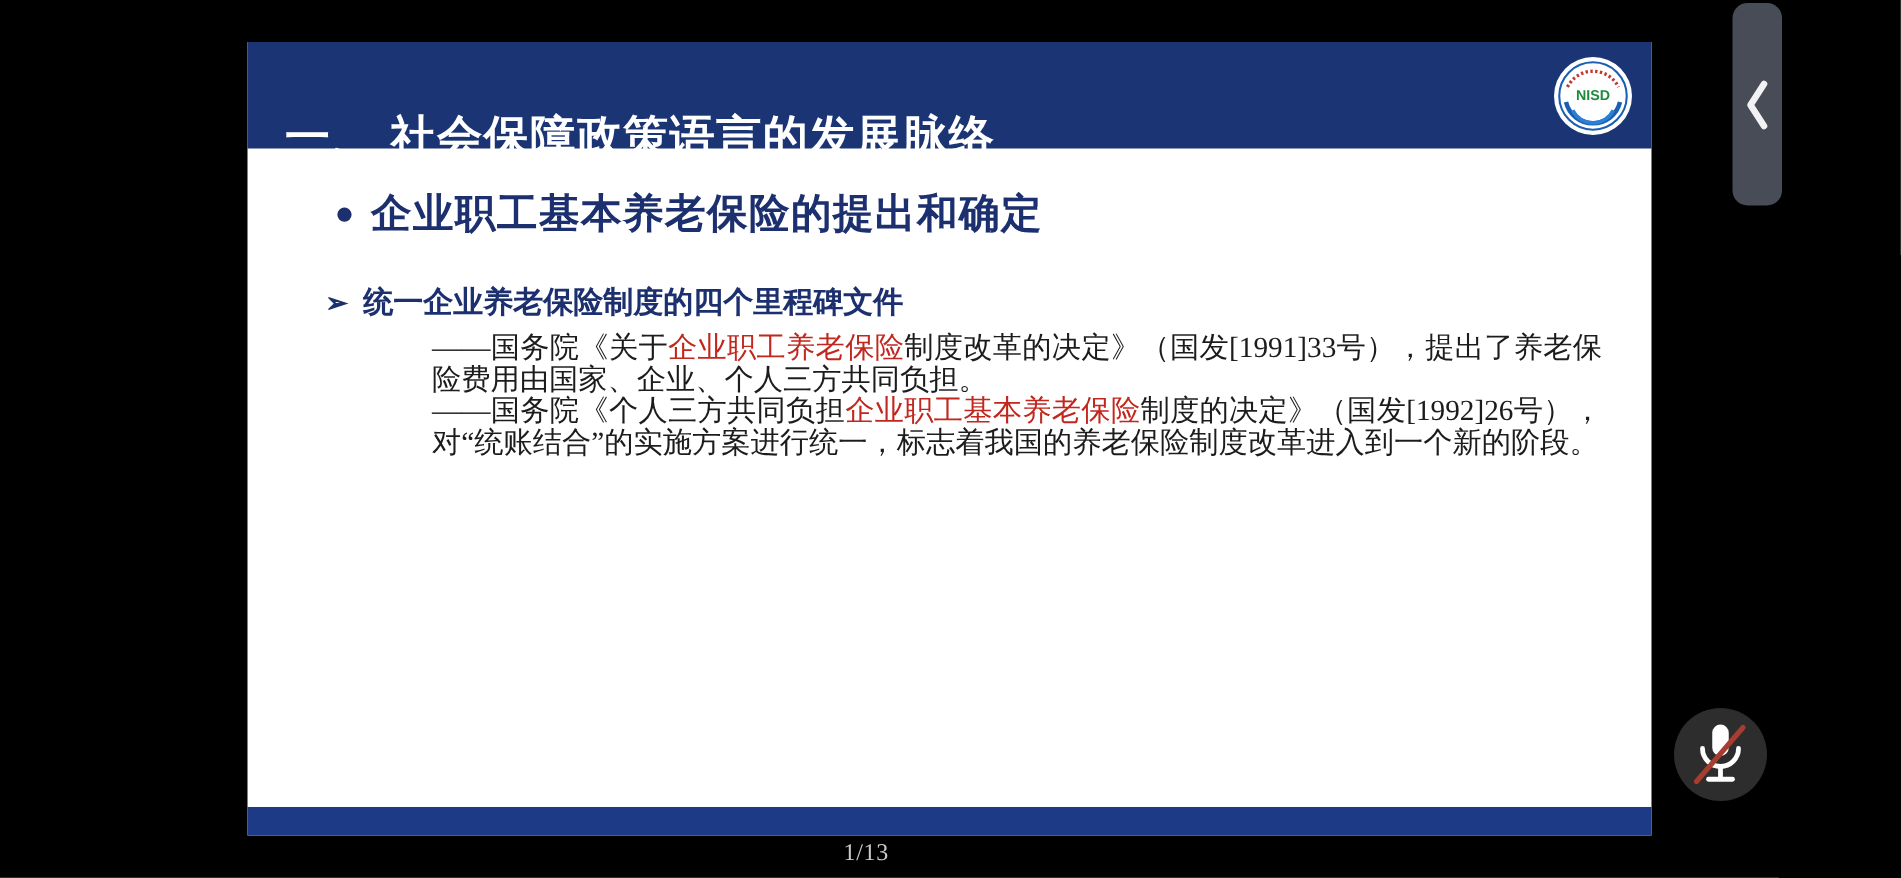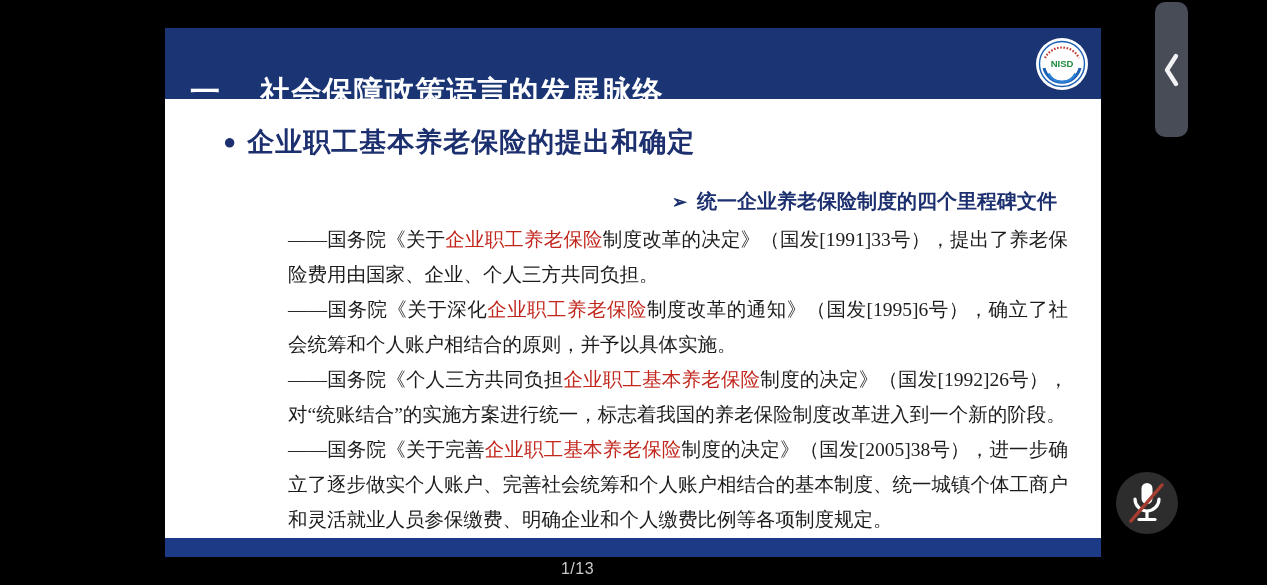--- a/index.html
+++ b/index.html
@@ -22,33 +22,33 @@
   .slide{position:absolute;left:165px;top:28px;width:936px;height:529px;background:#ffffff;}
   .slide-header{position:absolute;left:0;top:0;width:100%;height:71px;background:var(--header-bg);}
   .slide-title{position:absolute;left:25px;top:0;height:71px;line-height:71px;
     color:#ffffff;font-size:30px;font-weight:bold;letter-spacing:1px;white-space:nowrap;margin-top:28px;}
   .logo{position:absolute;right:12px;top:9px;width:54px;height:54px;}
 
   .section-heading{position:absolute;left:58px;top:96px;width:840px;
     color:var(--heading-text);font-size:27px;font-weight:bold;letter-spacing:1px;font-family:Liberation Serif, serif;}
   .section-heading .bullet{font-size:22px;vertical-align:2px;margin-right:10px;}
   .subheading{position:absolute;left:52px;top:160px;width:840px;
-    color:var(--heading-text);font-size:20px;font-weight:bold;text-align:right;}
+    color:var(--heading-text);font-size:20px;font-weight:bold;}
   .subheading .marker{margin-right:10px;font-size:18px;}
 
   .body-block{position:absolute;left:123px;top:194px;width:780px;
-    color:var(--body-text);font-size:19.5px;line-height:35px;text-align:justify;}
+    color:var(--body-text);font-size:19.5px;line-height:21px;text-align:justify;}
   .body-par{margin:0;}
   .body-par .red{color:var(--red-text);}
 
   .slide-footer{position:absolute;left:0;bottom:0;width:100%;height:19px;background:var(--footer-bg);}
 
   
   .page-indicator{position:absolute;left:0;top:560px;width:1155px;text-align:center;
-    font-family:Liberation Sans, sans-serif;
+    font-family:Liberation Serif, serif;
     font-size:16px;color:var(--page-text);letter-spacing:0.5px;}
 
   .panel-tab{position:absolute;left:1155px;top:2px;width:33px;height:135px;
     background:var(--tab-bg);border-radius:10px;cursor:pointer;
     display:flex;align-items:center;justify-content:center;}
   .panel-tab svg{display:block;}
 
   .mic-button{position:absolute;left:1116px;top:472px;width:62px;height:62px;
     background:var(--mic-bg);border-radius:50%;cursor:pointer;
     display:flex;align-items:center;justify-content:center;}
@@ -75,23 +75,21 @@
     <div class="section-heading">
       <span class="bullet">●</span><span>企业职工基本养老保险的提出和确定</span>
     </div>
 
     <div class="subheading">
       <span class="marker">➢</span><span>统一企业养老保险制度的四个里程碑文件</span>
     </div>
 
     <div class="body-block">
         <p class="body-par"><span>——国务院《关于</span><span class="red">企业职工养老保险</span><span>制度改革的决定》（国发[1991]33号），提出了养老保险费用由国家、企业、个人三方共同负担。</span></p>
-        <p class="body-par"><span>——国务院《关于深化</span><span class="red">企业职工养老保险</span><span>制度改革的通知》（国发[1995]6号），确立了社会统筹和个人账户相结合的原则，并予以具体实施。</span></p>
         <p class="body-par"><span>——国务院《个人三方共同负担</span><span class="red">企业职工基本养老保险</span><span>制度的决定》（国发[1992]26号），对“统账结合”的实施方案进行统一，标志着我国的养老保险制度改革进入到一个新的阶段。</span></p>
-        <p class="body-par"><span>——国务院《关于完善</span><span class="red">企业职工基本养老保险</span><span>制度的决定》（国发[2005]38号），进一步确立了逐步做实个人账户、完善社会统筹和个人账户相结合的基本制度、统一城镇个体工商户和灵活就业人员参保缴费、明确企业和个人缴费比例等各项制度规定。</span></p>
       </div>
 
     <div class="slide-footer"></div>
   </div>
 
   <div class="panel-tab">
     <svg width="20" height="44" viewBox="0 0 20 44">
       <polyline points="14,8 5,22 14,36" fill="none" stroke="#f2f2f4" stroke-width="4.4" stroke-linecap="round" stroke-linejoin="round"></polyline>
     </svg>
   </div>

